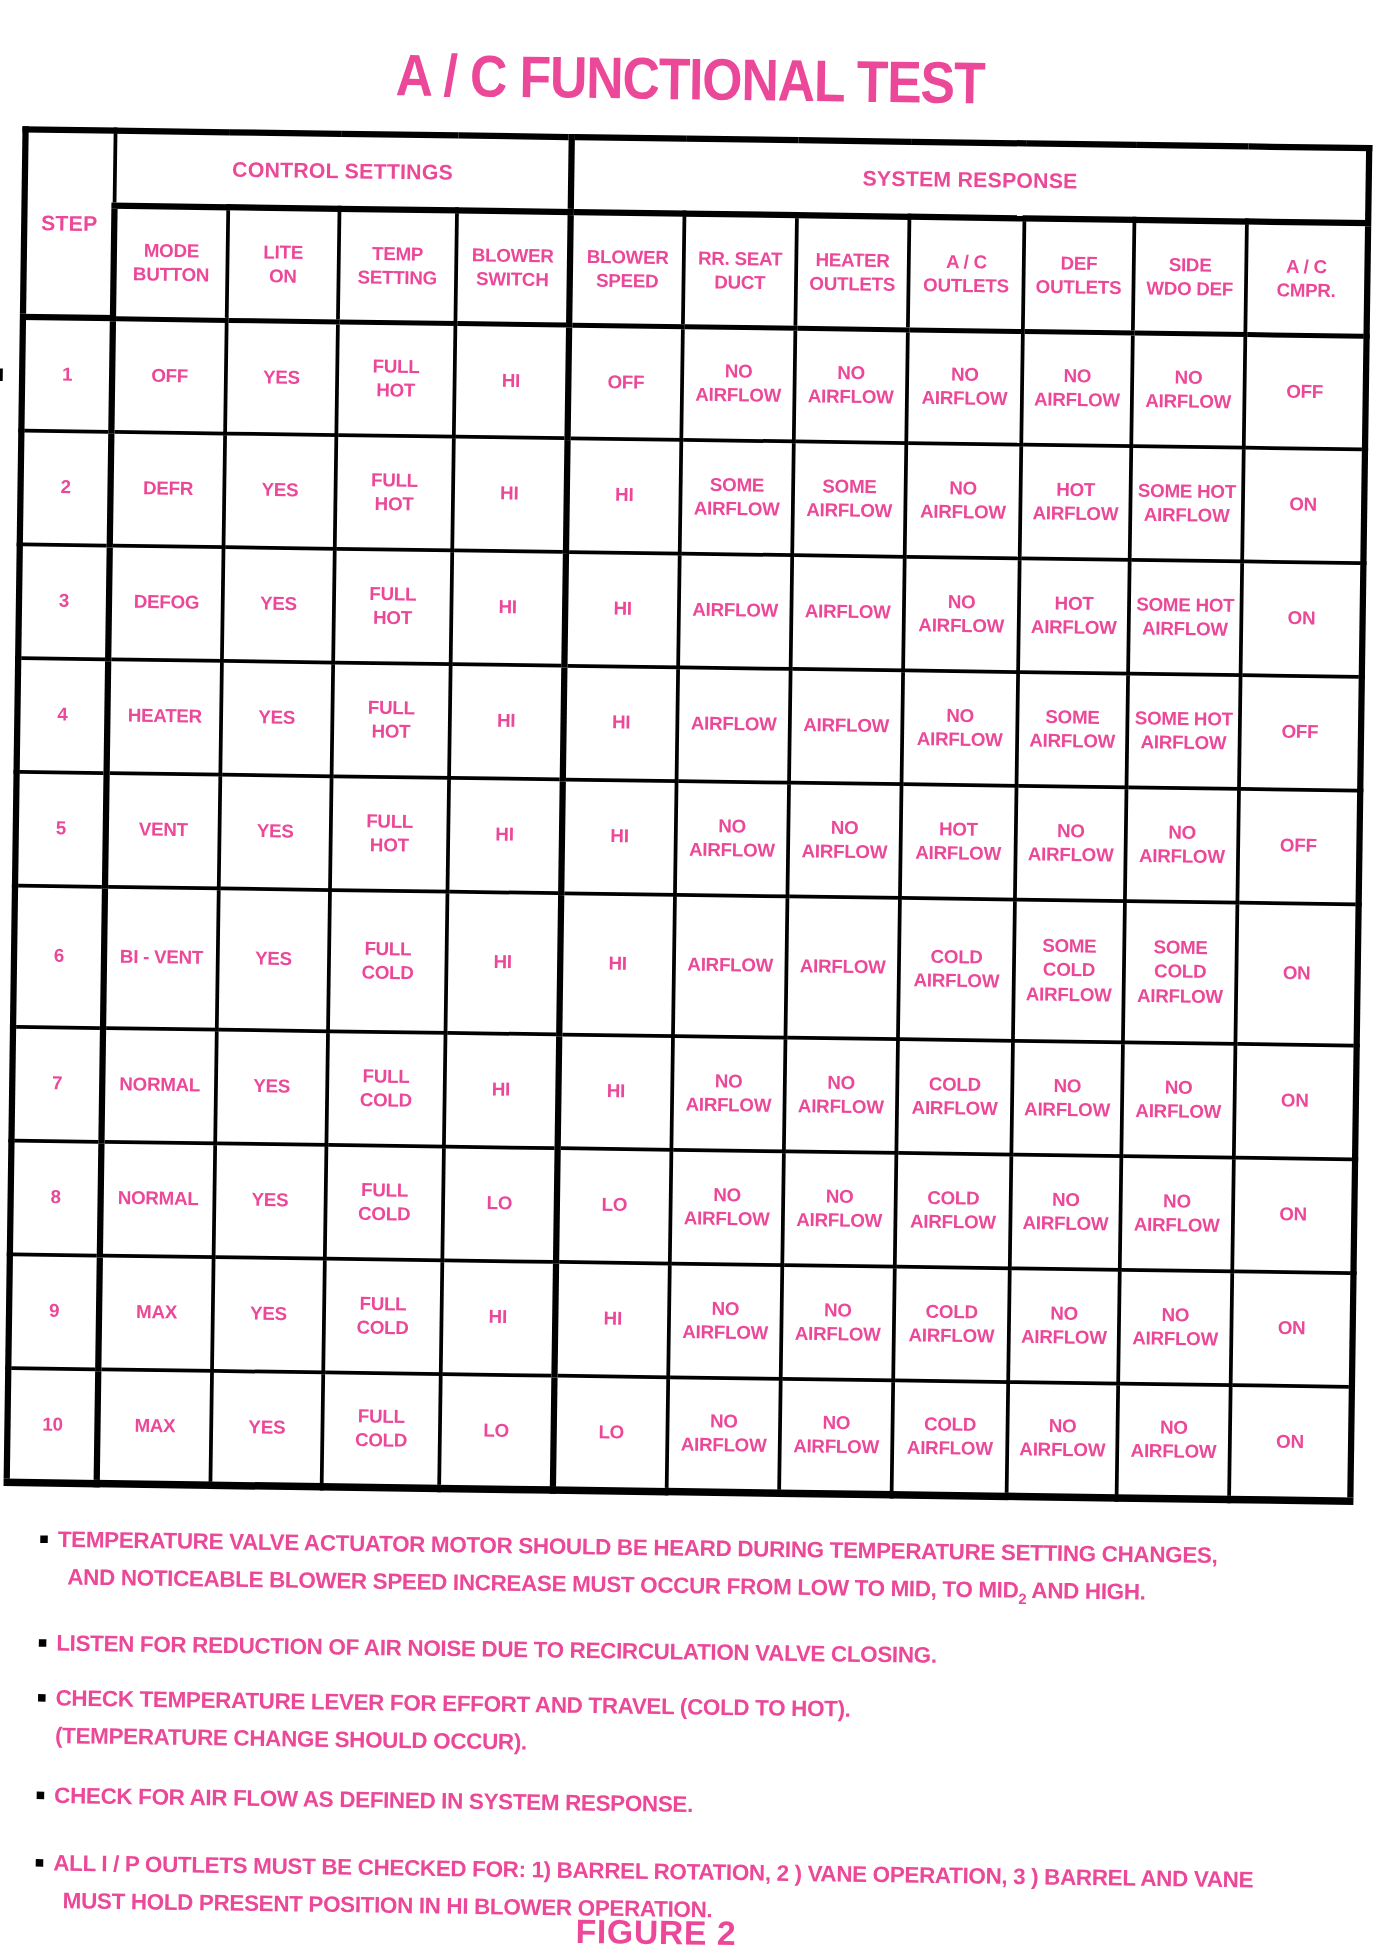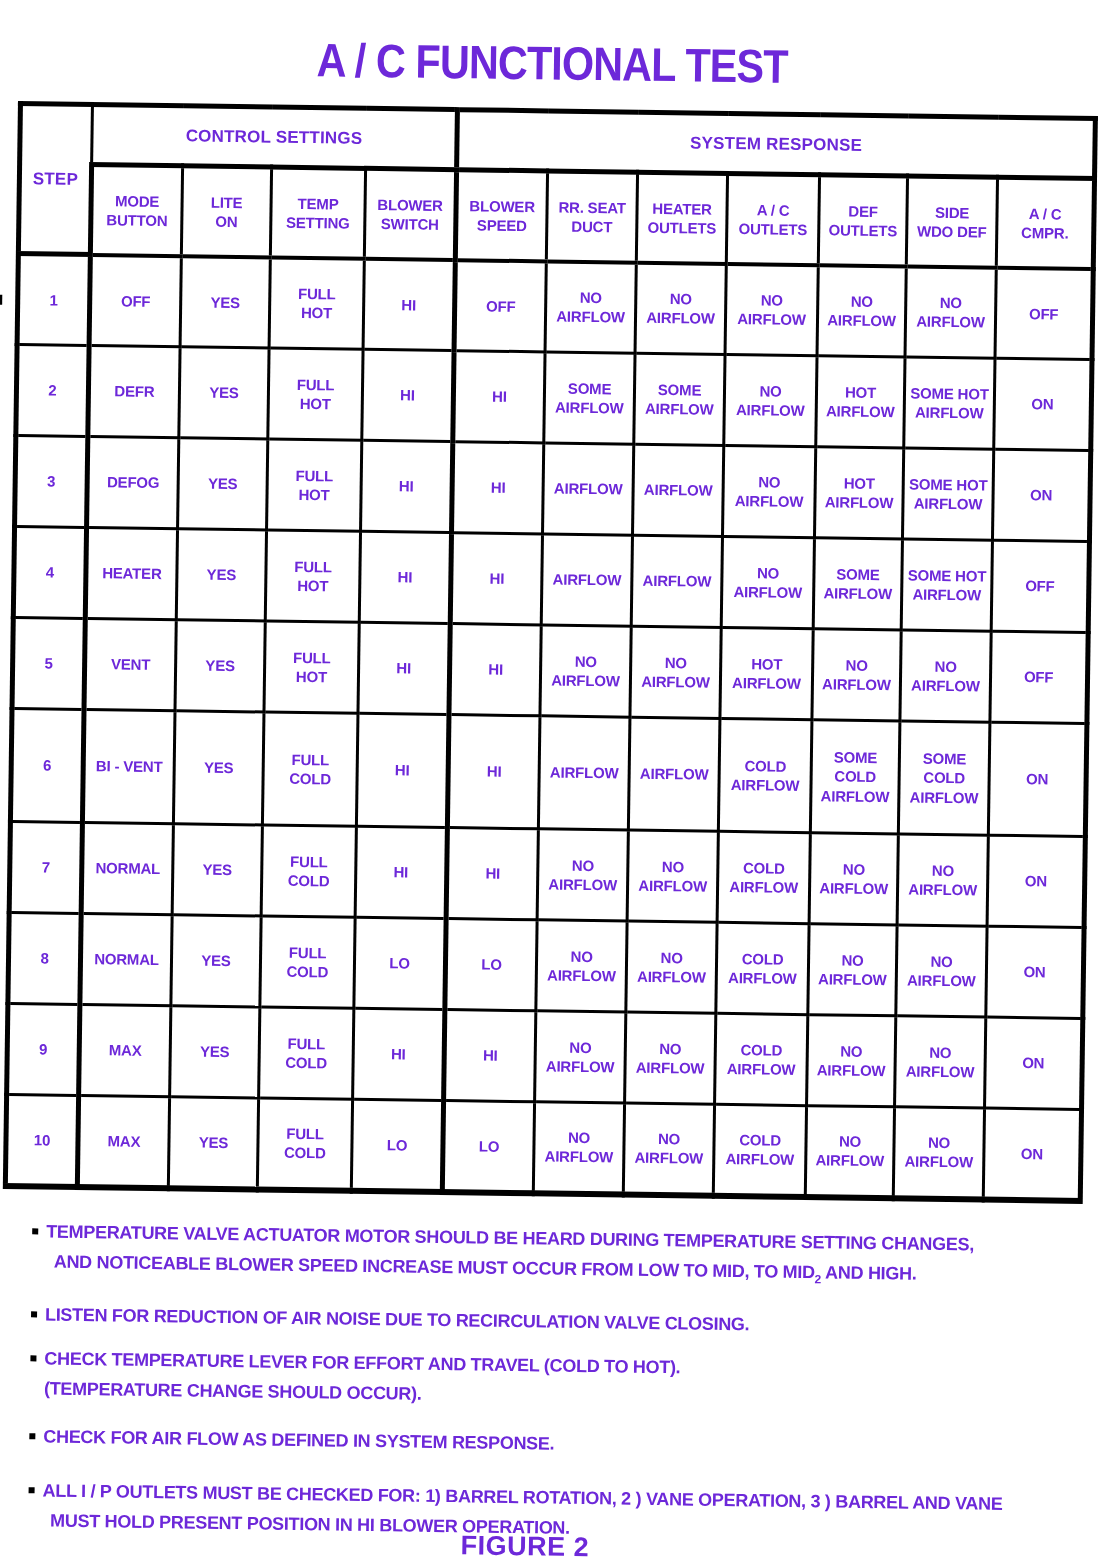--- a/index.html
+++ b/index.html
@@ -1,21 +1,21 @@
 <!DOCTYPE html>
 <html><head>
 <meta charset="utf-8">
 <style>
   html, body { margin: 0; padding: 0; background: #ffffff; }
   .page {
     position: relative;
     width: 1104px;
     height: 1568px;
     background: #ffffff;
-    color: #6d28d9;
+    color: #ec4899;
     overflow: hidden;
     font-family: "Liberation Sans", "DejaVu Sans", sans-serif;
     font-weight: 700;
   }
   
   .sheet {
     position: absolute;
     inset: 0;
     transform: rotate(0.8deg);
     transform-origin: 18px 101px;

